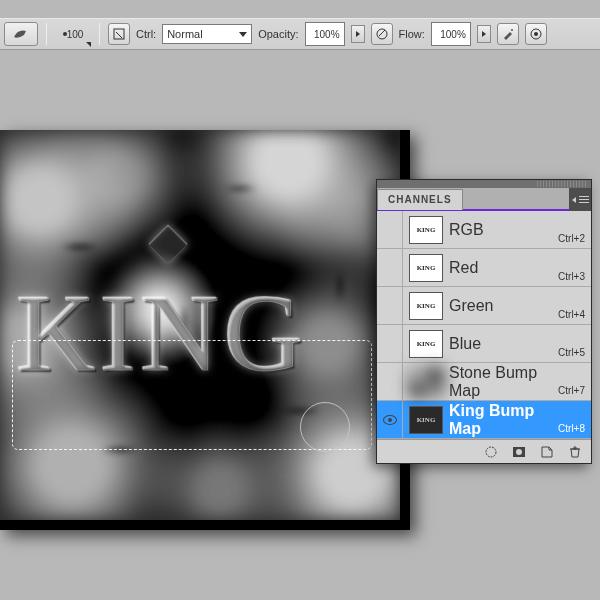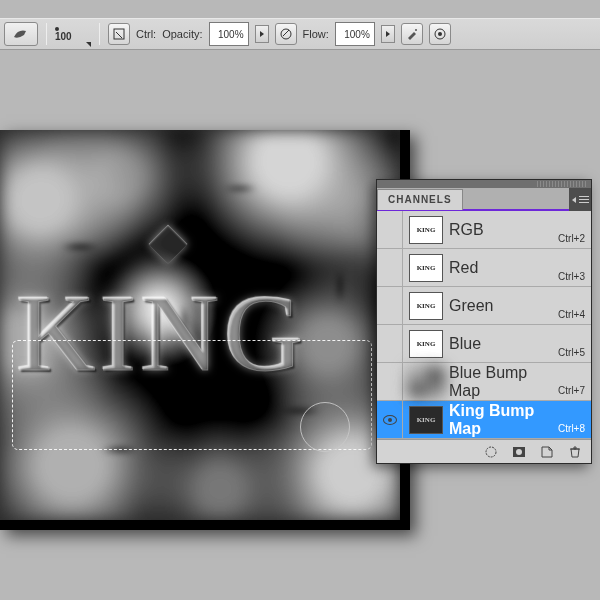--- a/index.html
+++ b/index.html
@@ -1,21 +1,21 @@
 <!DOCTYPE html>
 <html><head>
 <meta charset="utf-8">
 <style>
   * { box-sizing: border-box; margin: 0; padding: 0; }
   body { width: 600px; height: 600px; background: #b8b8b8; font-family: Tahoma, Arial, sans-serif; font-size: 11px; color: #333; overflow: hidden; position: relative; }
   
   .toolbar { position: absolute; top: 18px; left: 0; right: 0; height: 32px; background: linear-gradient(#d9d9d9, #cfcfcf); border-top: 1px solid #e8e8e8; border-bottom: 1px solid #999; display: flex; align-items: center; padding: 0 4px; gap: 6px; }
   .toolbar .sep { width: 1px; height: 22px; background: #999; border-right: 1px solid #eee; margin: 0 2px; }
   .brush-btn { width: 34px; height: 24px; background: linear-gradient(#f0f0f0,#d8d8d8); border: 1px solid #8a8a8a; border-radius: 3px; display:flex; align-items:center; justify-content:center; position:relative; }
-  .brush-size { display:flex; flex-direction:column; justify-content:center; width:36px; height:26px; font-size:10px; position:relative;font-weight:bold;}
+  .brush-size { display:flex; flex-direction:row; align-items:center; justify-content:center; width:36px; height:26px; font-size:10px; position:relative;}
   .brush-dot { width:4px; height:4px; border-radius:50%; background:#333; }
   .brush-size .tri { position:absolute; right:0; bottom:0; width:0;height:0;border-left:5px solid transparent; border-top:5px solid #333;}
   .icon-btn { width:22px; height:22px; background:linear-gradient(#f5f5f5,#d5d5d5); border:1px solid #8a8a8a; border-radius:3px; display:flex;align-items:center;justify-content:center;}
   .lbl { font-size:11px; color:#333; }
   .select { height:20px; width:90px; background:#fff; border:1px solid #7a7a7a; display:flex; align-items:center; padding:0 4px; justify-content:space-between;}
   .select .tri { width:0;height:0;border-left:4px solid transparent;border-right:4px solid transparent;border-top:5px solid #333;}
   .numbox { height:24px; width:40px; background:#fff; border:1px solid #7a7a7a; display:flex;align-items:center; padding:0 4px; font-size:10px; justify-content:flex-end;}
   .flybtn { width:14px; height:18px; background:linear-gradient(#f0f0f0,#d0d0d0); border:1px solid #8a8a8a; display:flex;align-items:center;justify-content:center;}
   .flybtn .tri { width:0;height:0;border-top:3px solid transparent;border-bottom:3px solid transparent;border-left:4px solid #333;}
   
@@ -95,20 +95,24 @@
     <div class="tri"></div>
   </div>
   <div class="sep"></div>
   <div class="icon-btn">
     <svg width="14" height="14">
         <rect x="2" y="2" width="10" height="10" fill="none" stroke="#333"></rect>
         <path d="M4 5 L10 11" stroke="#333"></path>
       </svg>
   </div>
   <span class="lbl">Ctrl:</span>
+  <div class="select">
+    <span>Normal</span>
+    <div class="tri"></div>
+  </div>
   <span class="lbl">Opacity:</span>
   <div class="numbox">
       <span>100%</span>
     </div>
   <div class="flybtn">
       <div class="tri"></div>
     </div>
   <div class="icon-btn">
     <svg width="14" height="14">
         <circle cx="7" cy="7" r="5" fill="none" stroke="#333"></circle>
@@ -180,21 +184,21 @@
       </div>
       <div class="ch-row">
         <div class="ch-eye"></div>
         <div class="ch-thumb ">KING</div>
         <div class="ch-name">Blue</div>
         <div class="ch-short">Ctrl+5</div>
       </div>
       <div class="ch-row">
         <div class="ch-eye"></div>
         <div class="ch-thumb clouds"></div>
-        <div class="ch-name">Blue Bump Map</div>
+        <div class="ch-name">Stone Bump Map</div>
         <div class="ch-short">Ctrl+7</div>
       </div>
       <div class="ch-row sel">
         <div class="ch-eye">
           <div class="eye-icon"></div>
         </div>
         <div class="ch-thumb dark">KING</div>
         <div class="ch-name">King Bump Map</div>
         <div class="ch-short">Ctrl+8</div>
       </div>

